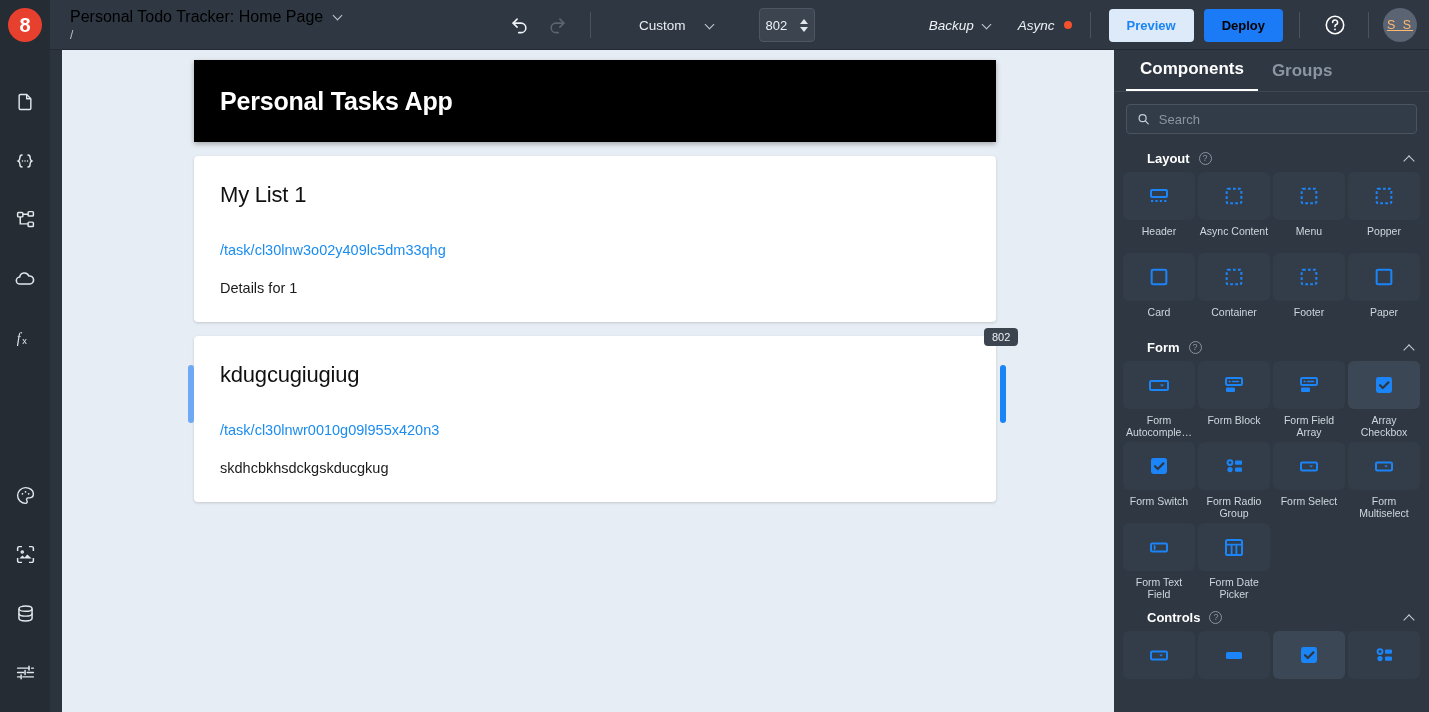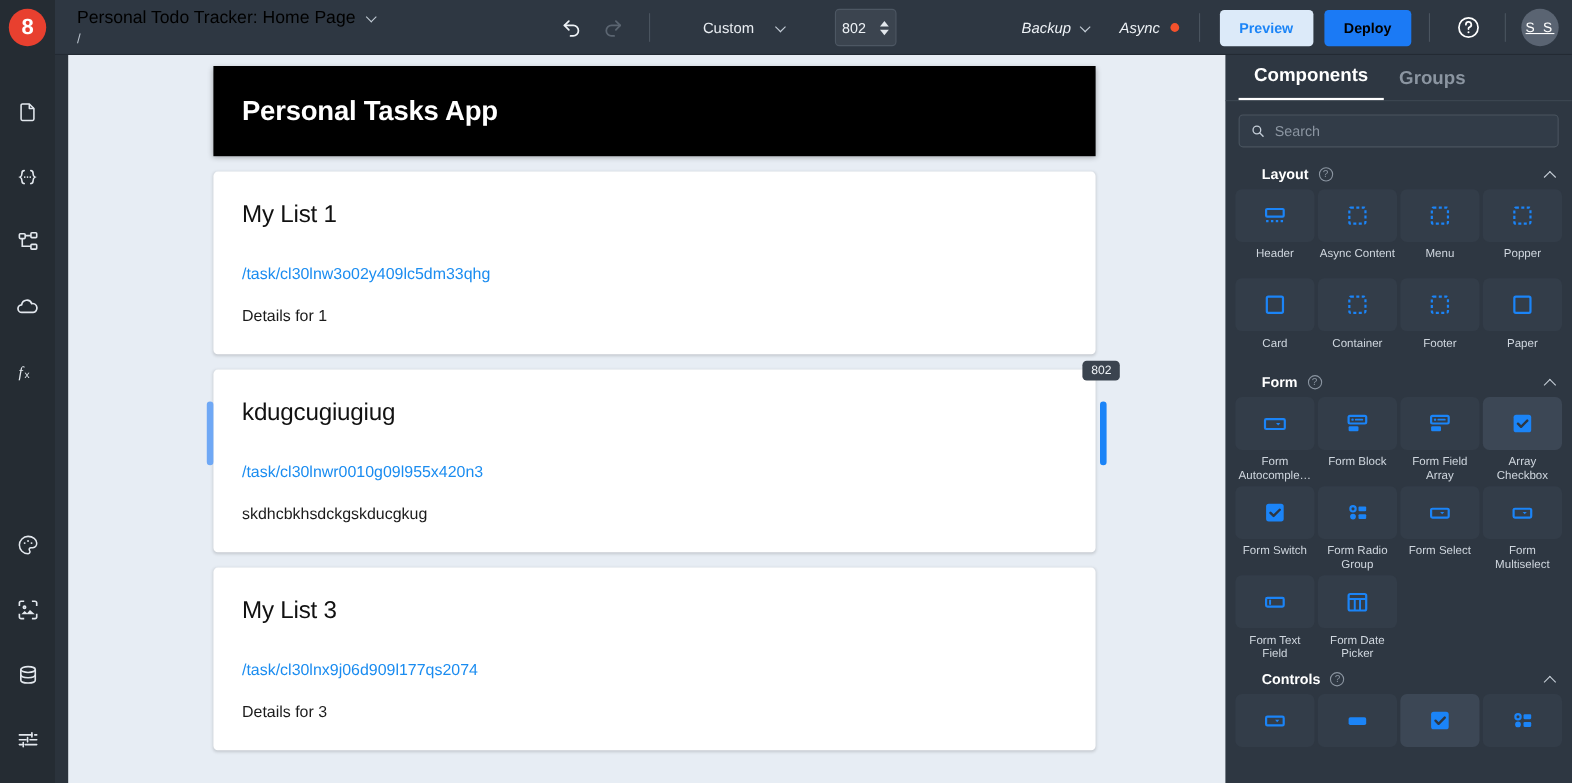--- a/index.html
+++ b/index.html
@@ -72,21 +72,21 @@
   .save-dot { width: 8px; height: 8px; border-radius: 50%; background: #f4512c; display: inline-block; }
   .btn {
     border: none; border-radius: 4px; font-size: 13px; font-weight: bold;
     padding: 0 18px; height: 33px; cursor: pointer;
     font-family: "Liberation Sans", sans-serif;
   }
   .btn-preview { background: #dceaf9; color: #1b84f7; }
   .btn-deploy { background: #1b7af5; color: #000000; }
   .avatar {
     width: 34px; height: 34px; border-radius: 50%; background: #5a6472;
-    color: #ffffff; font-size: 12.5px; display: flex; align-items: center;
+    color: #fdba74; font-size: 12.5px; display: flex; align-items: center;
     justify-content: center; letter-spacing: 2px; cursor: pointer; text-decoration: underline;
   }
 
   
   .rail {
     position: absolute; left: 0; top: 50px; width: 50px; height: 662px;
     background: #252c33; display: flex; flex-direction: column; align-items: center;
     padding-top: 32px;
   }
   .rail-item {
@@ -329,25 +329,20 @@
         <a class="link">/task/cl30lnw3o02y409lc5dm33qhg</a>
         <div class="detail">Details for 1</div>
       </div>
 
       <div class="card" style="position:relative;">
         <h2>kdugcugiugiug</h2>
         <a class="link">/task/cl30lnwr0010g09l955x420n3</a>
         <div class="detail">skdhcbkhsdckgskducgkug</div>
       </div>
 
-      <div class="card">
-        <h2>My List 3</h2>
-        <a class="link">/task/cl30lnx9j06d909l177qs2074</a>
-        <div class="detail">Details for 3</div>
-      </div>
 
     </div>
 
     <div class="handle left" style="left:126px; top:315px; height:58px;"></div>
     <div class="handle" style="left:938px; top:315px; height:58px;"></div>
 
     <div class="size-badge" style="left:922px; top:278px;">802</div>
   </div>
 
   <div class="panel">

